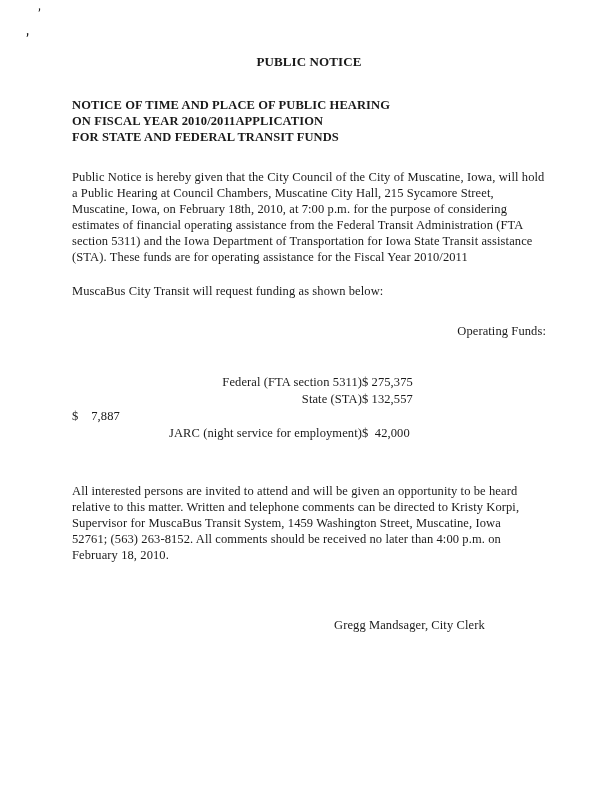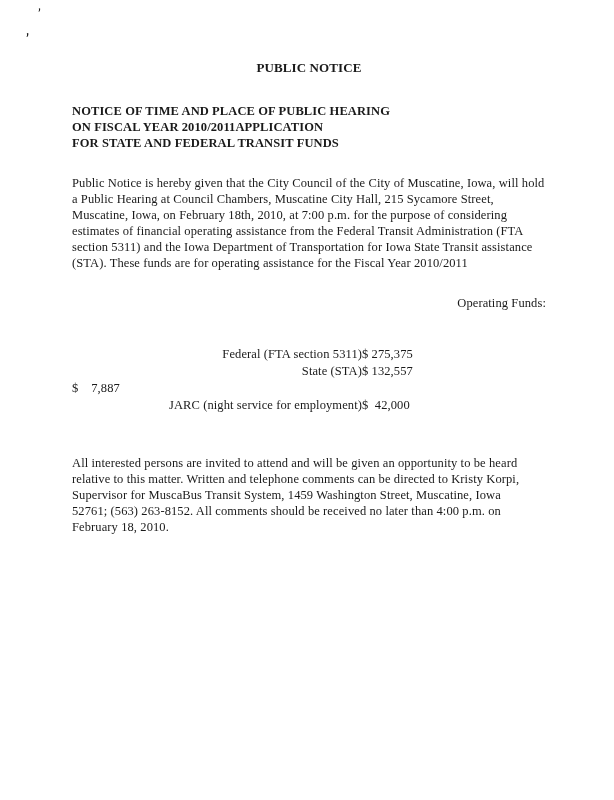--- a/index.html
+++ b/index.html
@@ -22,21 +22,21 @@
     color: #222;
     font-size: 13px;
     transform: rotate(-12deg);
   }
   .mark-1 { left: 38px; top: 6px; }
   .mark-2 { left: 26px; top: 30px; font-size: 15px; }
   .content {
     position: absolute;
     left: 72px;
     right: 68px;
-    top: 60px;
+    top: 54px;
     font-size: 12.5px;
     line-height: 1.28;
     letter-spacing: 0.1px;
   }
   .title {
     text-align: center;
     font-weight: bold;
     font-size: 13px;
     margin: 0 0 26px 0;
   }
@@ -91,20 +91,21 @@
   <div class="content">
 
     <p class="title">PUBLIC NOTICE</p>
 
     <p class="subtitle">NOTICE OF TIME AND PLACE OF PUBLIC HEARING
 ON FISCAL YEAR 2010/2011APPLICATION
 FOR STATE AND FEDERAL TRANSIT FUNDS</p>
 
     <p class="para body-1">Public Notice is hereby given that the City Council of the City of Muscatine, Iowa, will hold a Public Hearing at Council Chambers, Muscatine City Hall, 215 Sycamore Street, Muscatine, Iowa, on February 18th, 2010, at 7:00 p.m. for the purpose of considering estimates of  financial operating assistance from the Federal Transit Administration (FTA section 5311) and the Iowa Department of Transportation for Iowa State Transit assistance (STA). These funds are for operating assistance for the Fiscal Year 2010/2011</p>
 
+    <p class="para">MuscaBus City Transit will request funding as shown below:</p>
 
     <p class="funding-heading">Operating Funds:</p>
 
     <div class="funding-table">
       <div class="funding-row">
         <span class="funding-label">Federal (FTA section 5311)</span>
         <span class="funding-amount">$ 275,375</span>
       </div>
       <div class="funding-row">
         <span class="funding-label">State (STA)</span>
@@ -114,15 +115,16 @@
         <span class="funding-amount">$    7,887</span>
       </div>
       <div class="funding-row">
         <span class="funding-label">JARC (night service for employment)</span>
         <span class="funding-amount">$  42,000</span>
       </div>
     </div>
 
     <p class="para closing-para">All interested persons are invited to attend and will be given an opportunity to be heard relative to this matter.  Written and telephone comments can be directed to Kristy Korpi, Supervisor for MuscaBus Transit System, 1459 Washington Street, Muscatine, Iowa  52761; (563) 263-8152. All comments should be received no later than 4:00 p.m. on February 18, 2010.</p>
 
+    <p class="signature">Gregg Mandsager, City Clerk</p>
 
   </div>
 </div>
 
 </body></html>

